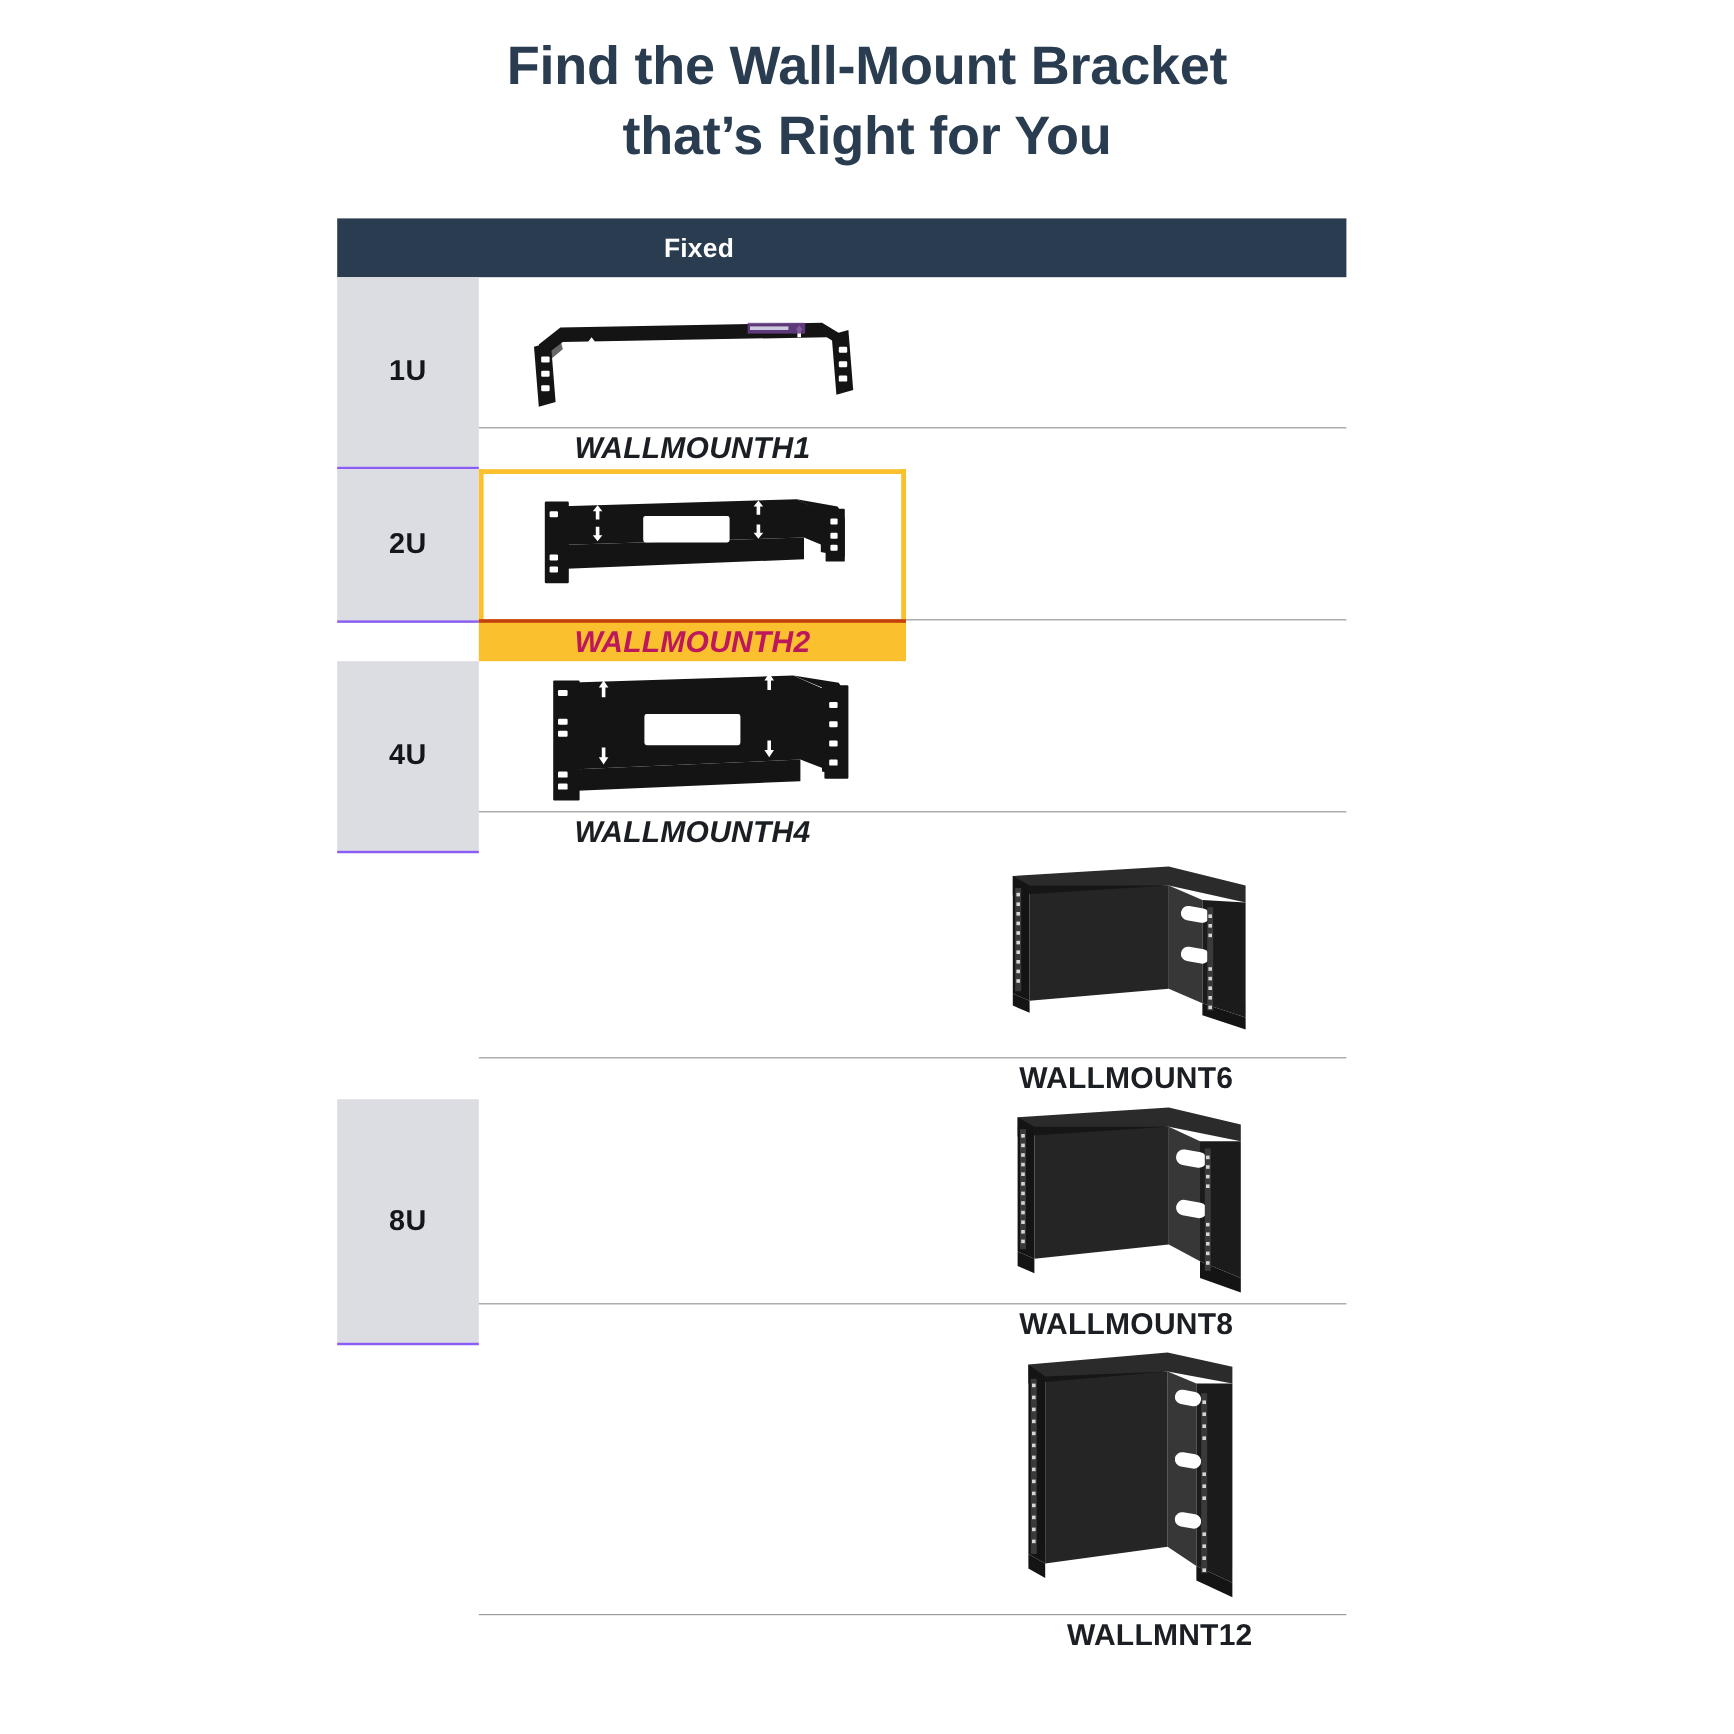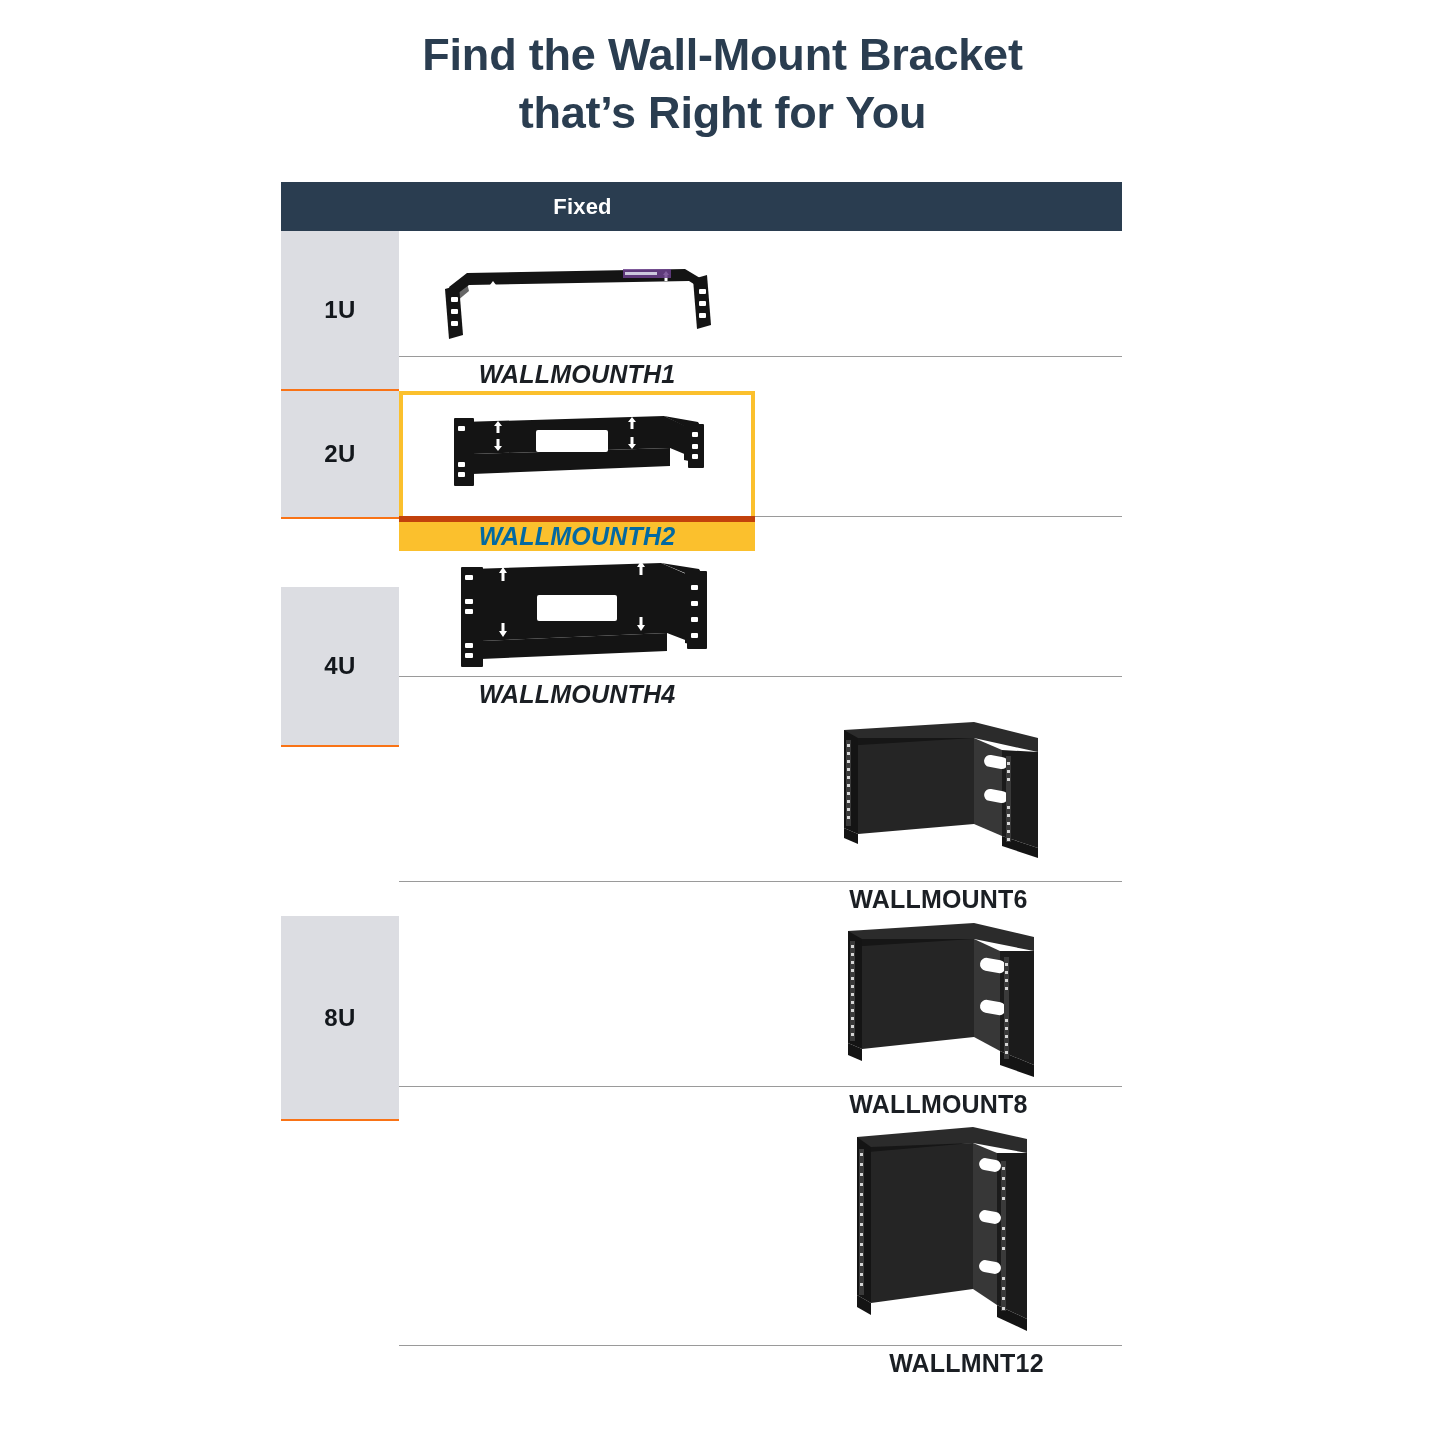--- a/index.html
+++ b/index.html
@@ -95,21 +95,21 @@
     width: 118px;
     background: #dcdde2;
     display: flex;
     align-items: center;
     justify-content: center;
     font-size: 24px;
     font-weight: bold;
     color: #13171c;
     letter-spacing: 0.5px;
     box-sizing: border-box;
-    border-bottom: 2px solid #f97316;
+    border-bottom: 2px solid #8b5cf6;
   }
 
   
   .ccol {
     position: absolute;
     left: 118px;
     top: 0;
     width: 723px;
     height: 1149px;
   }
@@ -144,22 +144,22 @@
   }
   .lbl-hinged { flex: 0 0 356px; font-style: italic; }
   .lbl-fixed  { flex: 0 0 367px; }
 
   
   .row-label.hl {
     border-top: none;
   }
   .row-label.hl .lbl-hinged {
     background: #fbc02d;
-    color: #0369a1;
-    border-top: 6px solid #c2410c;
+    color: #be185d;
+    border-top: 3px solid #c2410c;
     box-sizing: border-box;
   }
   .row-label.hl .lbl-fixed {
     border-top: 1px solid #9a9a9a;
     box-sizing: border-box;
   }
   .hlbox {
     position: absolute;
     left: 0;
     top: 0;
@@ -208,21 +208,21 @@
     <div class="thead">
       <div class="th-spacer"></div>
       <div class="th th-fixed">Fixed</div>
     </div>
 
     <div class="tbody">
 
       <div class="ucol">
         <div class="ucell" style="top:0px;height:160px;">1U</div>
         <div class="ucell" style="top:160px;height:128px;">2U</div>
-        <div class="ucell" style="top:320px;height:160px;margin-top:36px;">4U</div>
+        <div class="ucell" style="top:320px;height:160px;">4U</div>
         <div class="ucell" style="top:685px;height:205px;">8U</div>
       </div>
 
       <div class="ccol">
 
         <div class="row" style="top:0px;height:160px;">
           <div class="row-img" style="height:125px;">
             <div class="cell-hinged" style="height:125px;">
               <svg class="art" width="300" height="110" viewBox="0 0 300 110">
                 <g fill="#141414">

